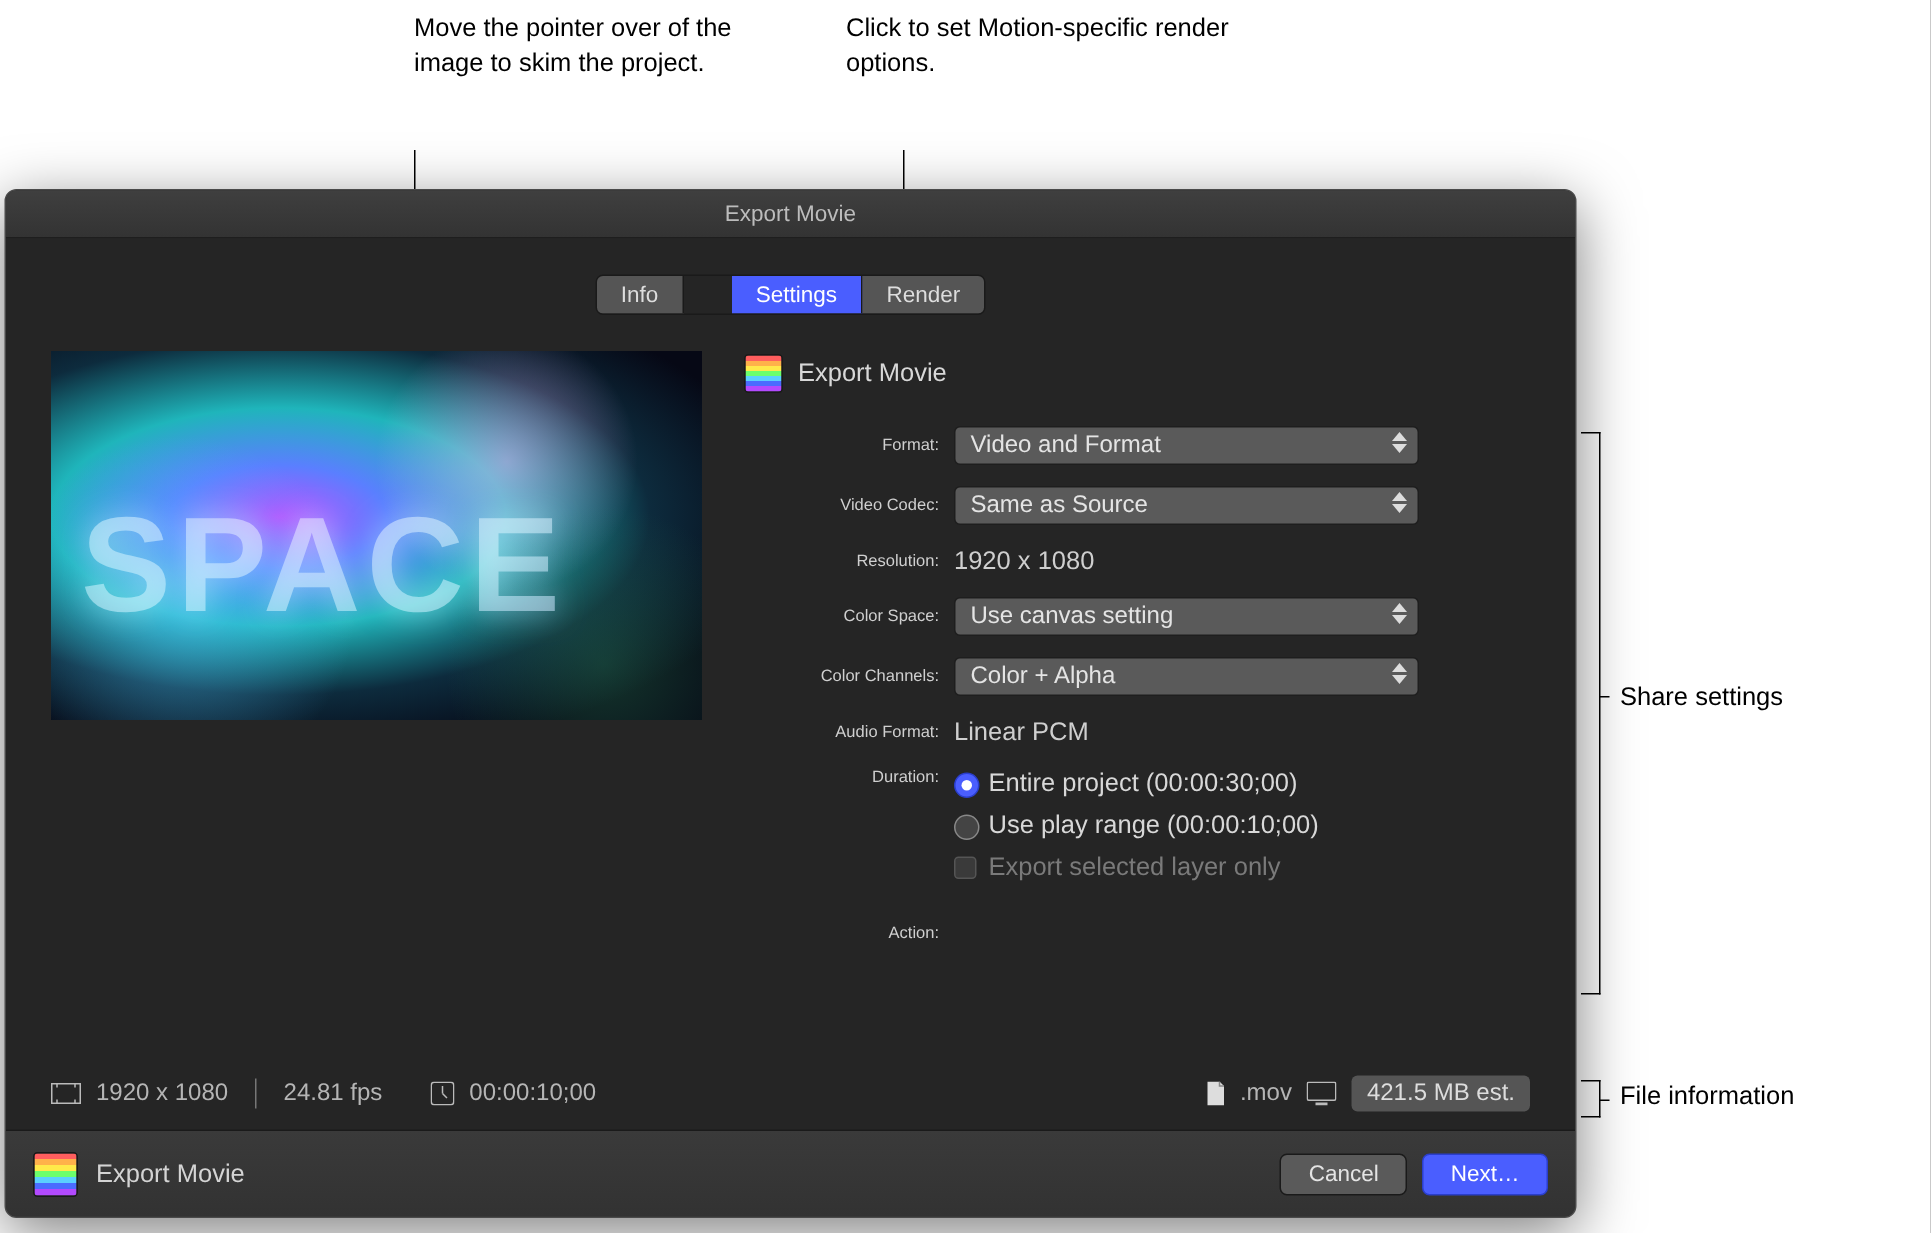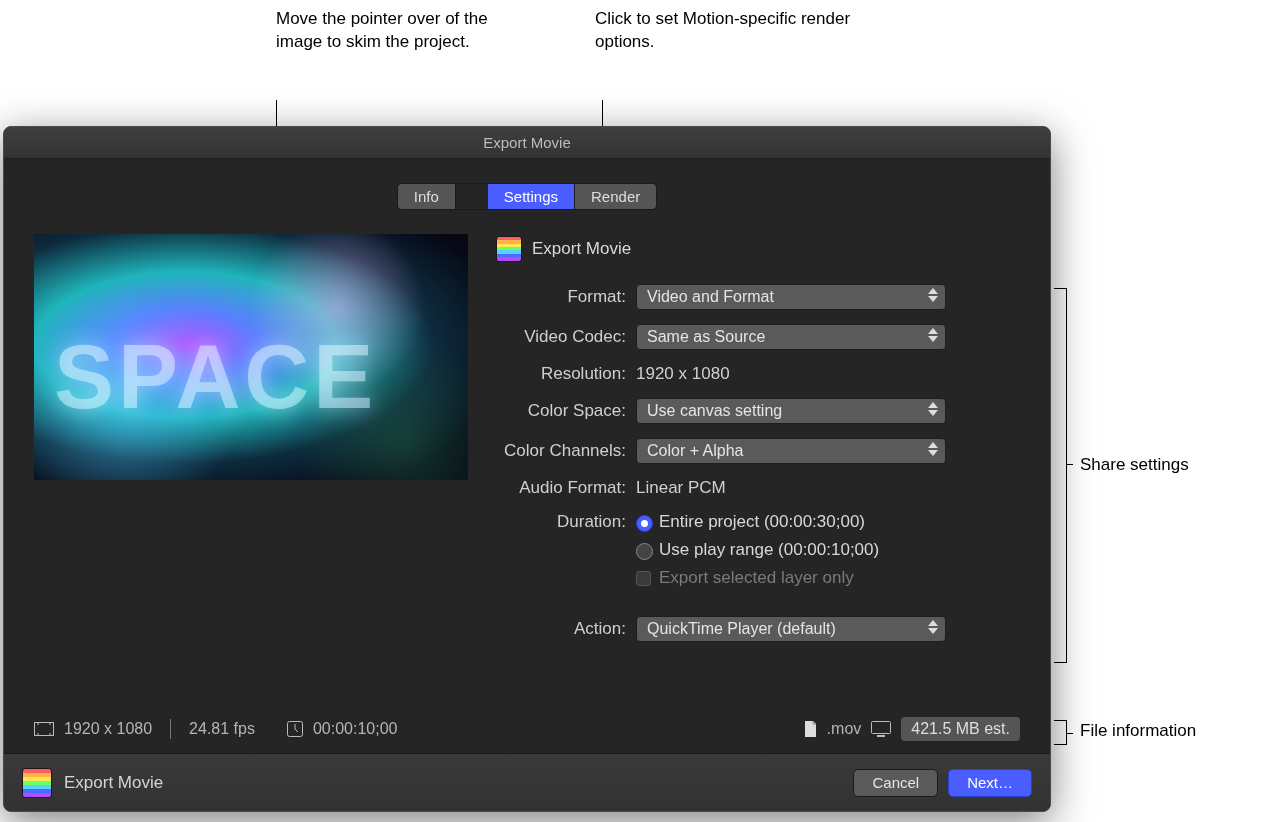--- a/index.html
+++ b/index.html
@@ -12,21 +12,21 @@
       font-size: 17px;
       color: #000;
     }
     .annotation {
       position: absolute;
       font-size: 17px;
       line-height: 1.35;
       color: #000;
     }
     .ann-preview { left: 276px; top: 8px; width: 260px; }
-    .ann-render { left: 595px; top: 8px; width: 260px; }
+    .ann-render { left: 564px; top: 8px; width: 260px; }
     .ann-share { left: 1080px; top: 454px; }
     .ann-fileinfo { left: 1080px; top: 720px; }
     .line { position: absolute; background: #000; }
     .line-preview { left: 276px; top: 100px; width: 1px; height: 300px; }
     .line-render { left: 602px; top: 100px; width: 1px; height: 96px; }
     .bracket-share {
       position: absolute;
       left: 1054px; top: 288px; width: 13px; height: 375px;
       border-top: 1px solid #000; border-right: 1px solid #000; border-bottom: 1px solid #000;
     }
@@ -129,21 +129,21 @@
     .app-icon {
       width: 26px; height: 26px; border-radius: 3px;
       background: linear-gradient(#ff5e5e 0 14%, #ffb14a 14% 28%, #ffe94a 28% 42%, #6cff6c 42% 56%, #5ad0ff 56% 70%, #4a6cff 70% 84%, #b34aff 84% 100%);
       border: 1px solid #1a1a1a;
     }
     .settings-title { color: #d8d8d8; font-size: 17px; }
     .form-row {
       display: flex; align-items: center; margin-bottom: 14px;
     }
     .label {
-      width: 140px; text-align: right; color: #cfcfcf; font-size: 17px; padding-right: 10px;
+      width: 140px; text-align: right; color: #cfcfcf; font-size: 11px; padding-right: 10px;
     }
     .static-val { color: #cfcfcf; font-size: 17px; }
     .select {
       flex: 0 0 310px; height: 26px;
       background: #5a5a5a;
       border: 1px solid #1e1e1e;
       border-radius: 4px;
       color: #e4e4e4; font-size: 16px;
       padding: 0 24px 0 10px;
       position: relative;
@@ -332,31 +332,20 @@
             </div>
             <div class="check-row">
               <span class="check"></span>
               <span>Export selected layer only</span>
             </div>
           </div>
         </div>
 
         <div class="form-row">
           <div class="label">Action:</div>
-          <div class="select">
-            <span>QuickTime Player (default)</span>
-            <span class="chev">
-              <svg width="10" height="6">
-                  <polygon points="5,0 10,6 0,6" fill="#ddd"></polygon>
-                </svg>
-              <svg width="10" height="6">
-                  <polygon points="0,0 10,0 5,6" fill="#ddd"></polygon>
-                </svg>
-            </span>
-          </div>
         </div>
 
       </div>
     </div>
 
     <div class="status">
       <div class="status-left">
         <span class="status-icon">
           <svg width="20" height="14">
               <rect x="0.5" y="0.5" width="19" height="13" fill="none" stroke="#bbb"></rect>

